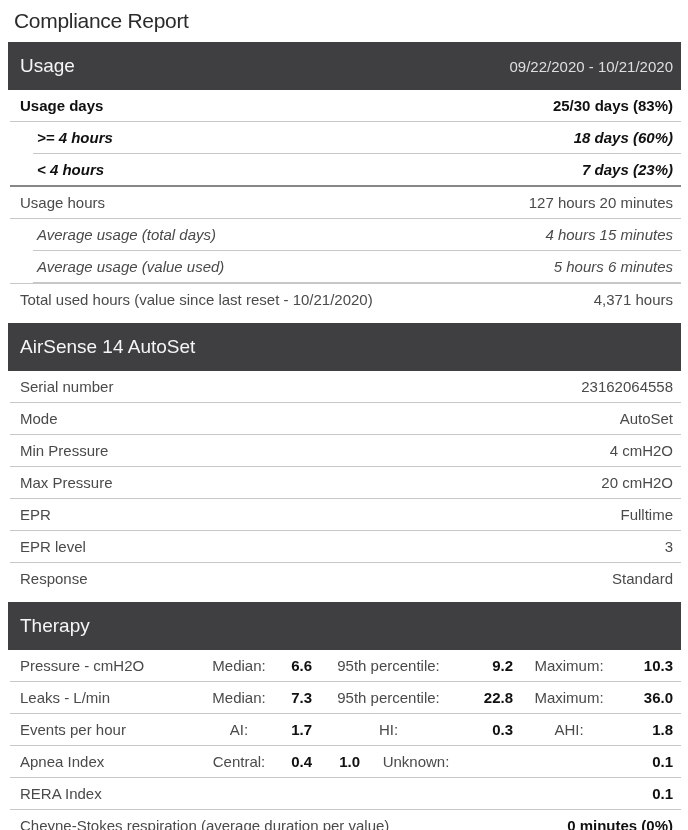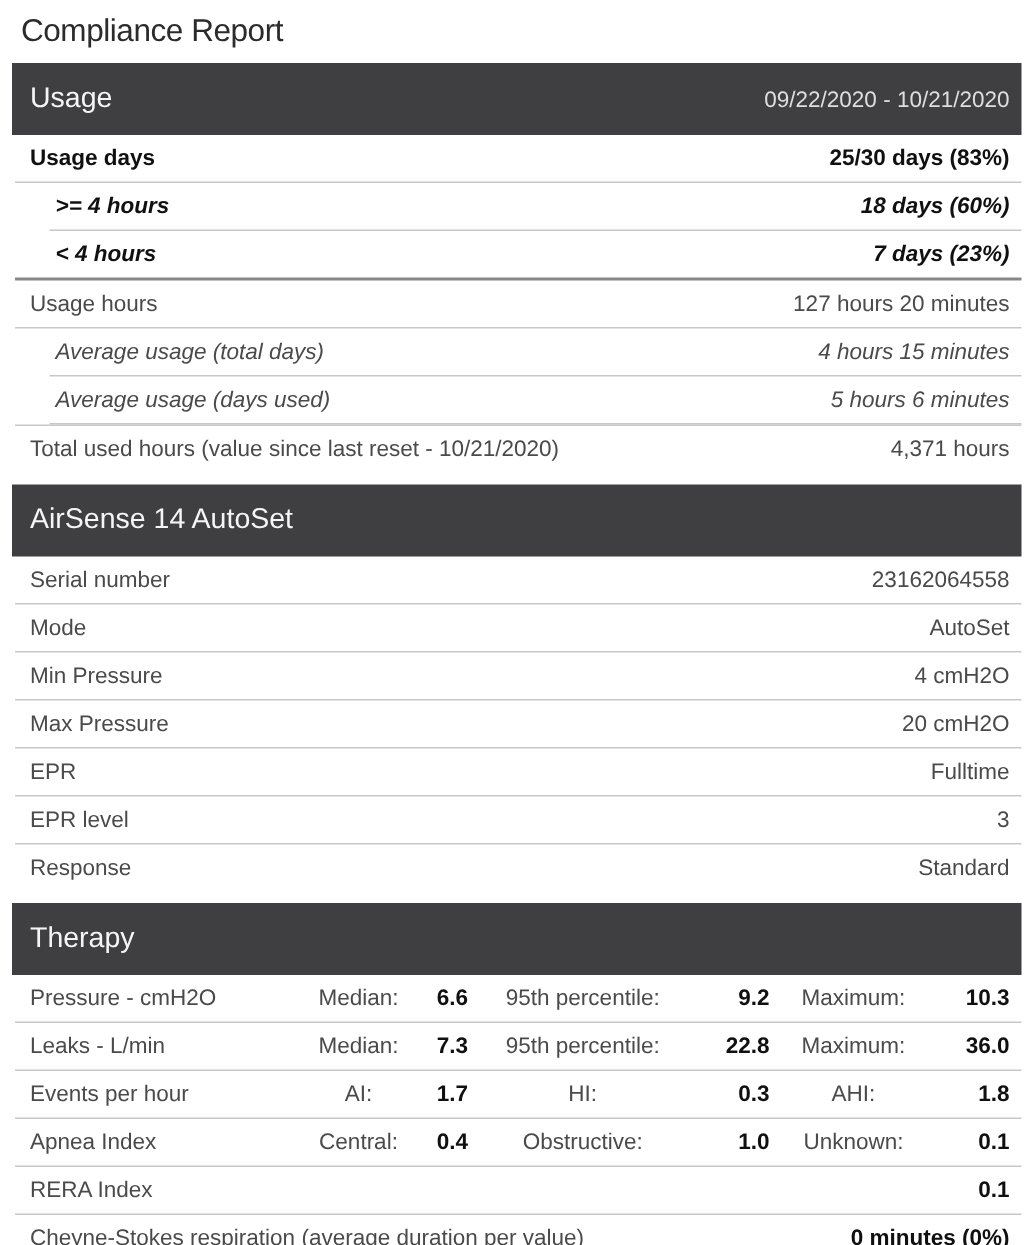--- a/index.html
+++ b/index.html
@@ -112,21 +112,21 @@
     </div>
     <div class="divider"></div>
 
     <div class="row indent">
       <span class="label">Average usage (total days)</span>
       <span class="value">4 hours 15 minutes</span>
     </div>
     <div class="divider indent"></div>
 
     <div class="row indent">
-      <span class="label">Average usage (days used)</span>
+      <span class="label">Average usage (value used)</span>
       <span class="value">5 hours 6 minutes</span>
     </div>
     <div class="divider indent"></div>
 
     <div class="divider"></div>
 
     <div class="row">
       <span class="label">Total used hours (value since last reset - 10/21/2020)</span>
       <span class="value">4,371 hours</span>
     </div>
@@ -214,21 +214,20 @@
       <span class="t-sval w-v2">0.3</span>
       <span class="t-sname w-n3">AHI:</span>
       <span class="t-sval w-v3">1.8</span>
     </div>
     <div class="divider"></div>
 
     <div class="trow">
       <span class="t-label">Apnea Index</span>
       <span class="t-sname w-n1">Central:</span>
       <span class="t-sval w-v1">0.4</span>
-      <span class="t-sname w-n2">Obstructive:</span>
       <span class="t-sval w-v2">1.0</span>
       <span class="t-sname w-n3">Unknown:</span>
       <span class="t-sval w-v3">0.1</span>
     </div>
     <div class="divider"></div>
 
     <div class="row">
       <span class="label">RERA Index</span>
       <span class="value strong">0.1</span>
     </div>

